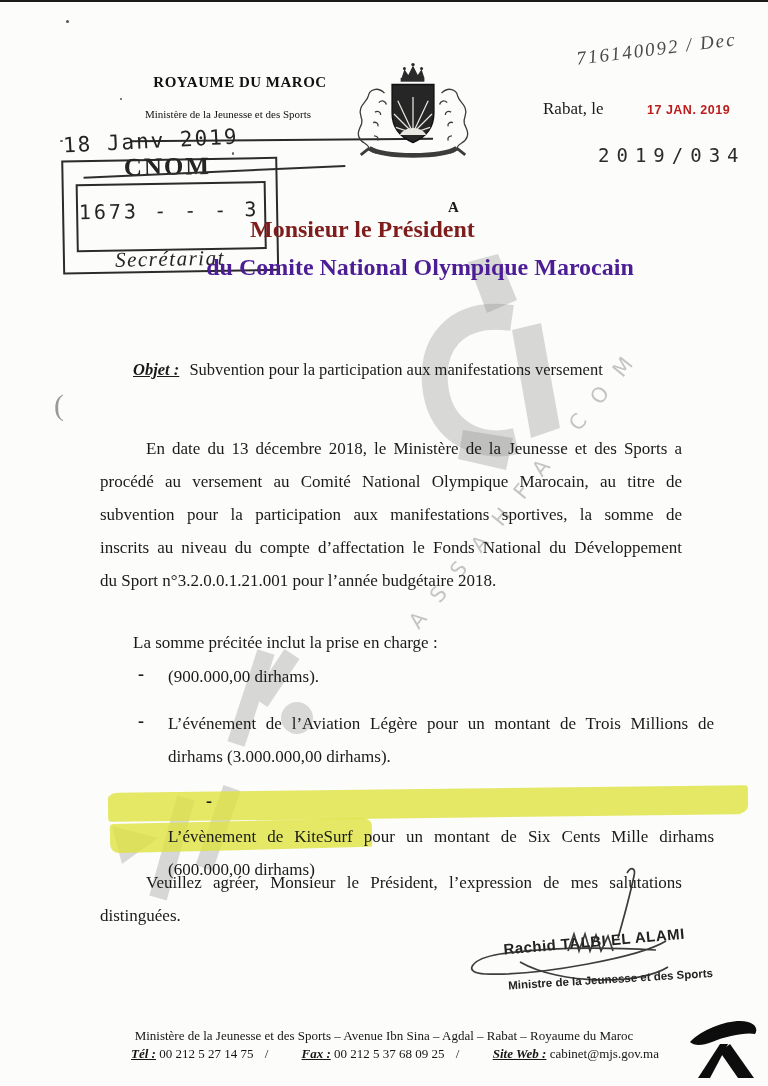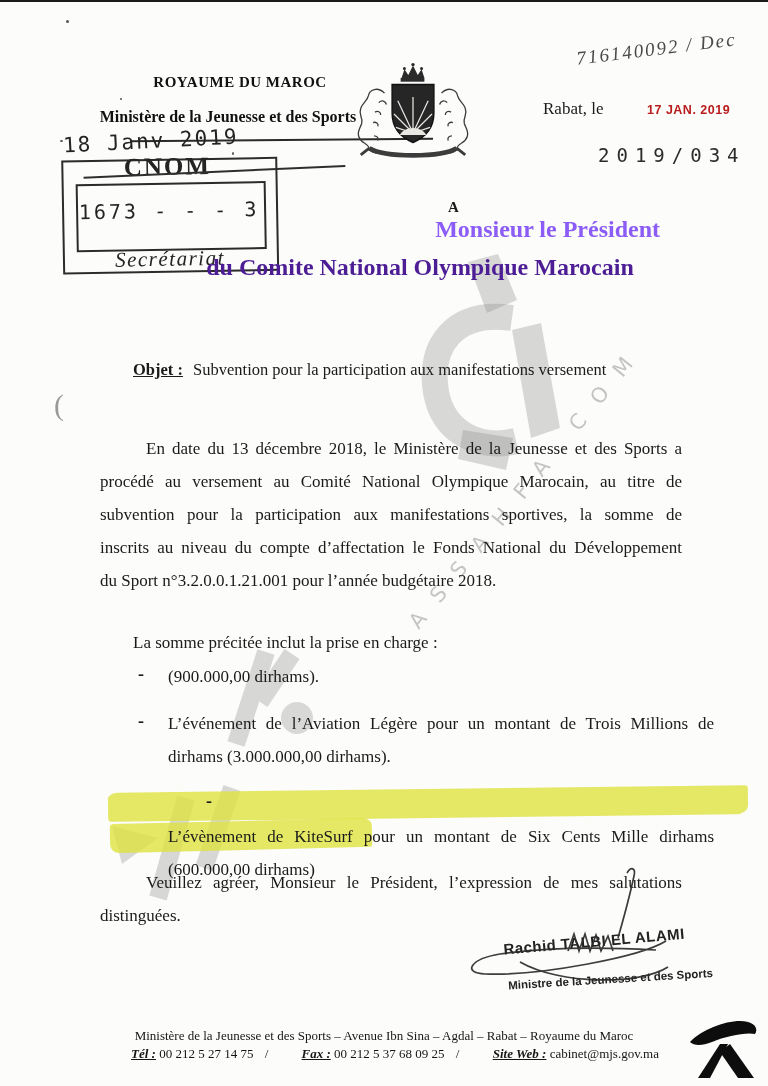--- a/index.html
+++ b/index.html
@@ -4,21 +4,21 @@
 <style>
   html,body{margin:0;padding:0;background:#e8e8e4;}
   .page{position:relative;width:768px;height:1086px;background:#fcfcfa;overflow:hidden;
         font-family:"Liberation Serif", serif;color:#1a1a1a;}
   .abs{position:absolute;}
   
   .topline{left:0;top:0;width:768px;height:2px;background:#1b1b1b;}
   .speck{background:#555;border-radius:50%;}
   
   .country{left:150px;top:74px;width:180px;text-align:center;font-weight:bold;font-size:15px;letter-spacing:.5px;color:#111;}
-  .ministry{left:88px;top:108px;width:280px;text-align:center;font-weight:bold;font-size:16px;color:#111;}
+  .ministry{left:88px;top:108px;width:280px;text-align:center;font-weight:normal;font-size:11px;color:#111;}
   .min-underline{left:130px;top:139px;width:303px;height:2px;background:#2a2a2a;transform:rotate(-.5deg);}
   .rabat{left:543px;top:99px;font-size:17px;}
   .datestamp{left:647px;top:103px;font-family:"Liberation Sans",sans-serif;font-weight:bold;
              font-size:12.5px;letter-spacing:.5px;color:#b91c1c;}
   .refstamp{left:598px;top:144px;font-family:"DejaVu Sans Mono",monospace;font-size:19px;
             letter-spacing:7px;color:#2b2b2b;}
   .handwrite{left:576px;top:38px;font-style:italic;font-size:19px;color:#4a4a4a;
              transform:rotate(-7deg);letter-spacing:2px;}
   
   .stampgrp{left:58px;top:124px;width:300px;height:160px;transform:rotate(-1deg);color:#242424;}
@@ -28,25 +28,25 @@
   .stamp-org{position:absolute;left:4px;top:28px;width:212px;text-align:center;font-size:25px;
              font-weight:bold;letter-spacing:2px;}
   .stamp-strike{position:absolute;left:26px;top:47px;width:262px;height:2px;background:#2e2e2e;transform:rotate(-1.6deg);}
   .stamp-inner{position:absolute;left:18px;top:58px;width:186px;height:64px;border:2px solid #2b2b2b;}
   .stamp-num{position:absolute;left:18px;top:74px;width:186px;text-align:center;
              font-family:"DejaVu Sans Mono",monospace;font-size:20px;letter-spacing:3px;}
   .stamp-dept{position:absolute;left:18px;top:122px;width:186px;text-align:center;font-style:italic;
               font-size:21px;letter-spacing:1.5px;}
   
   .to-a{left:448px;top:199px;font-size:15px;font-weight:bold;}
-  .to-1{left:250px;top:216px;width:410px;text-align:right;font-size:24px;font-weight:bold;color:#8b5cf6;}
+  .to-1{left:250px;top:216px;width:410px;text-align:left;font-size:24px;font-weight:bold;color:#7f1d1d;}
   .to-2{left:130px;top:254px;width:580px;text-align:center;font-size:24px;font-weight:bold;color:#4c1d95;}
   
   .subject{left:133px;top:360px;width:560px;font-size:16.5px;}
-  .obj-label{font-weight:bold;text-decoration:underline;margin-right:6px;}
+  .obj-label{font-weight:bold;font-style:italic;text-decoration:underline;margin-right:6px;}
   
   .bodyblock{left:100px;width:582px;font-size:17px;line-height:33px;}
   .jl{text-align:justify;text-align-last:justify;}
   .ind{padding-left:46px;box-sizing:border-box;}
   .bullets .row{position:relative;margin-bottom:14px;}
   .brow{position:relative;padding-left:68px;box-sizing:border-box;}
   .dash{position:absolute;left:38px;top:-2px;font-weight:bold;font-size:18px;}
   .hl-band{position:absolute;background:var(--hl,#dde23f);opacity:.8;z-index:0;}
   .hl1{left:8px;top:2px;width:640px;height:29px;transform:rotate(-.7deg);
        border-radius:10px 3px 12px 4px/6px 3px 9px 4px;}

